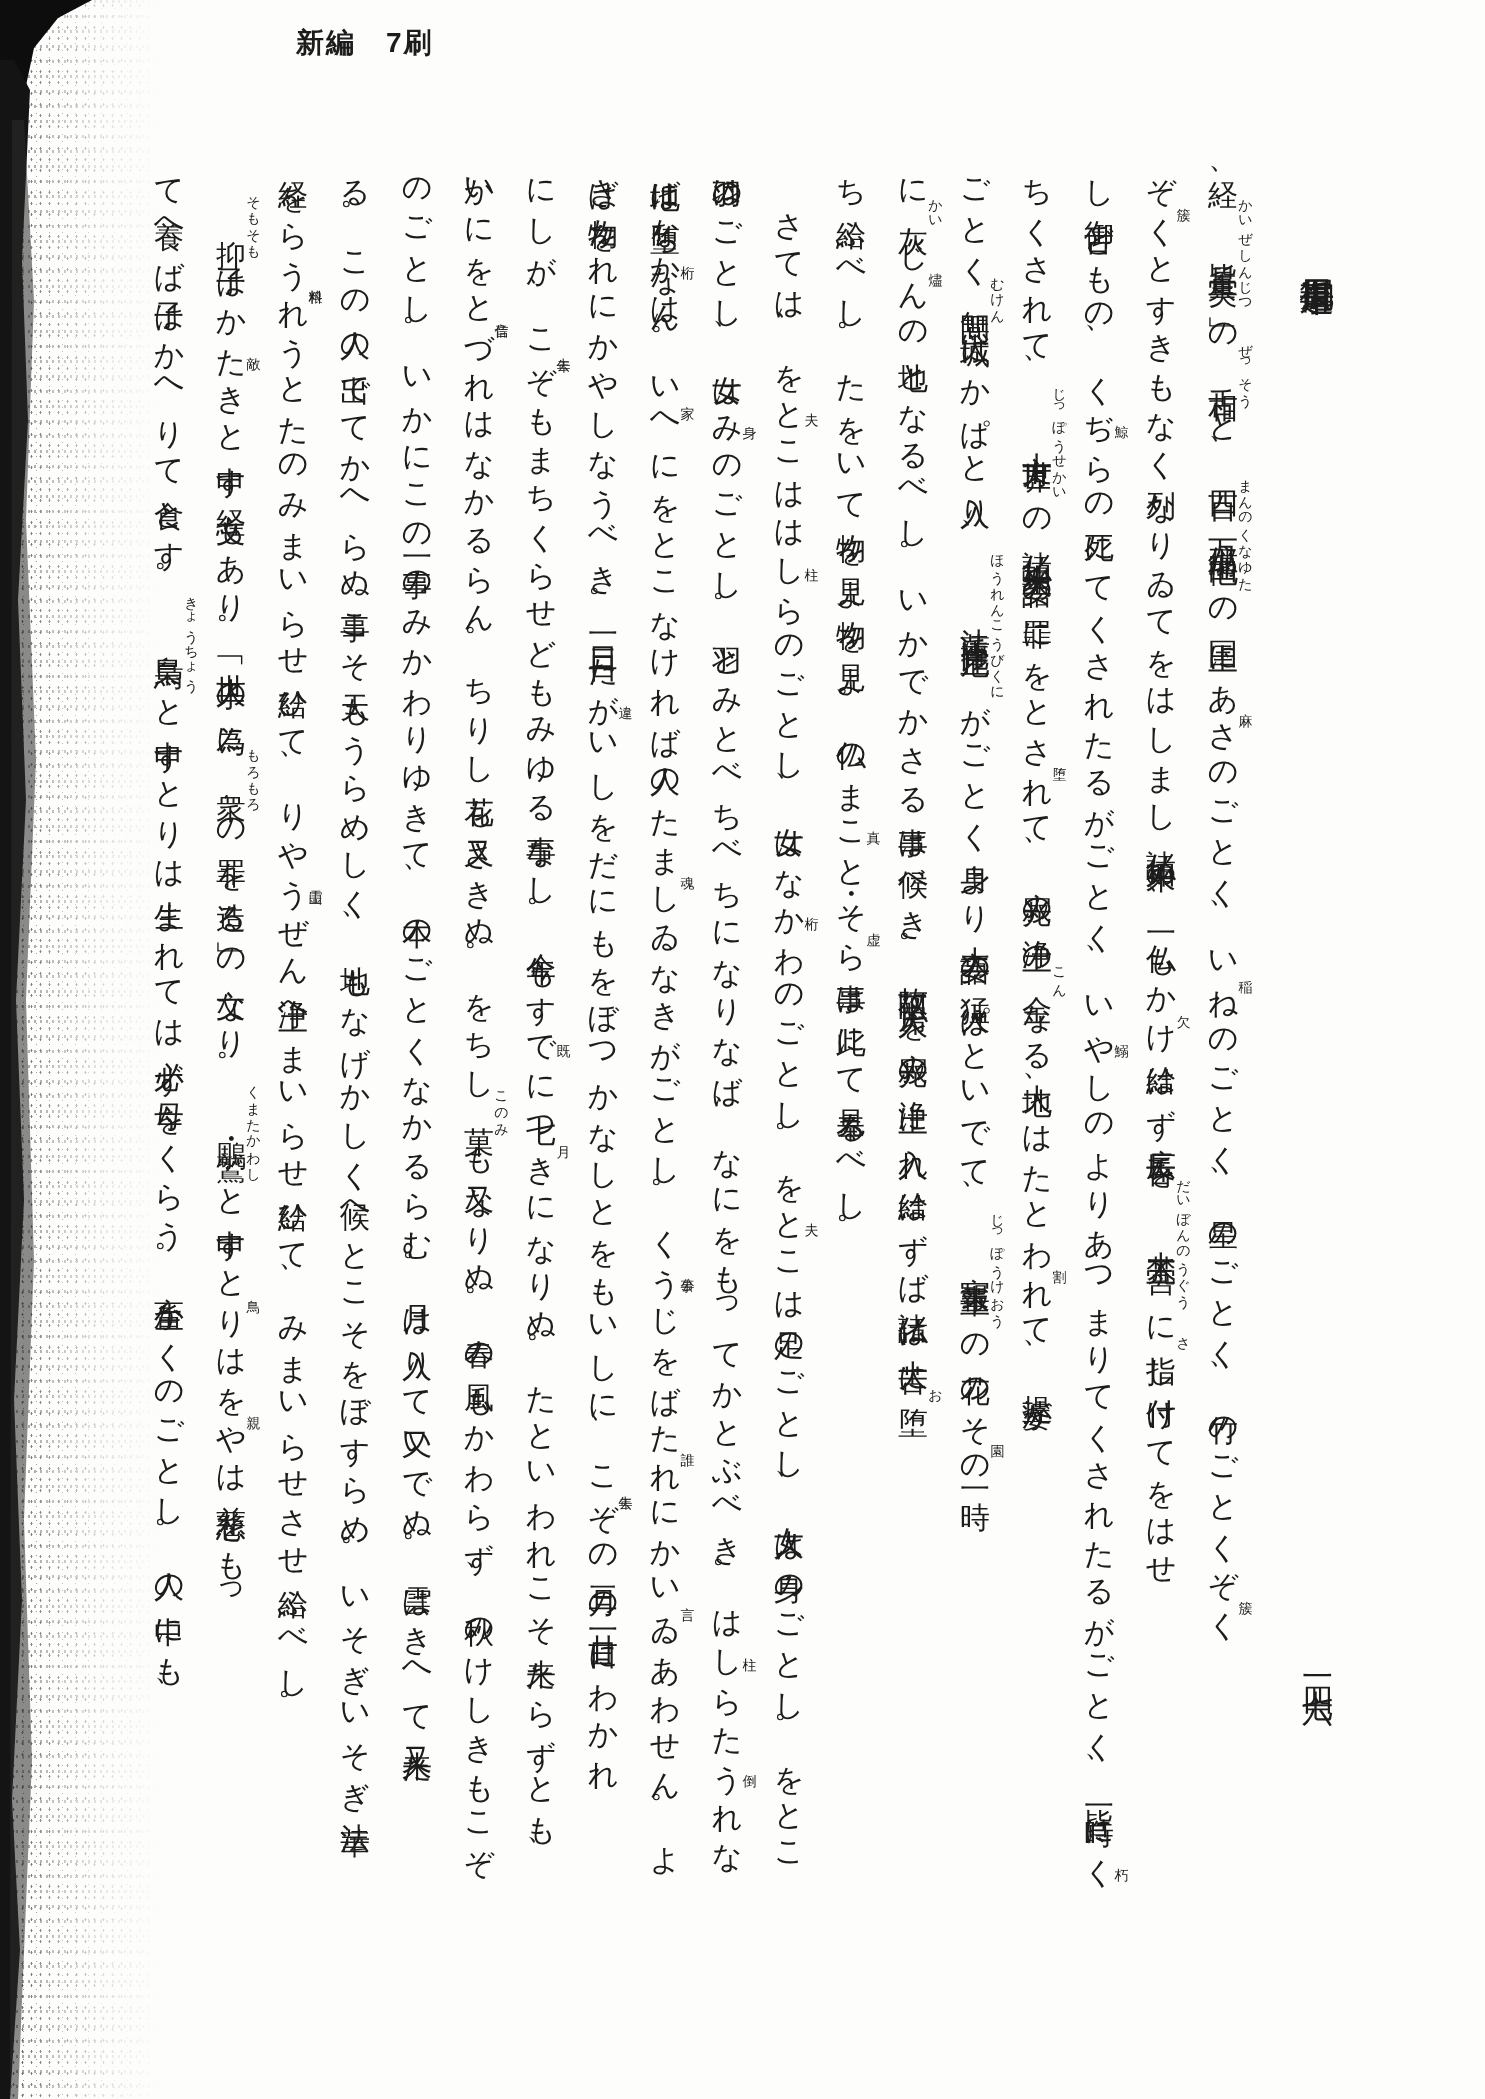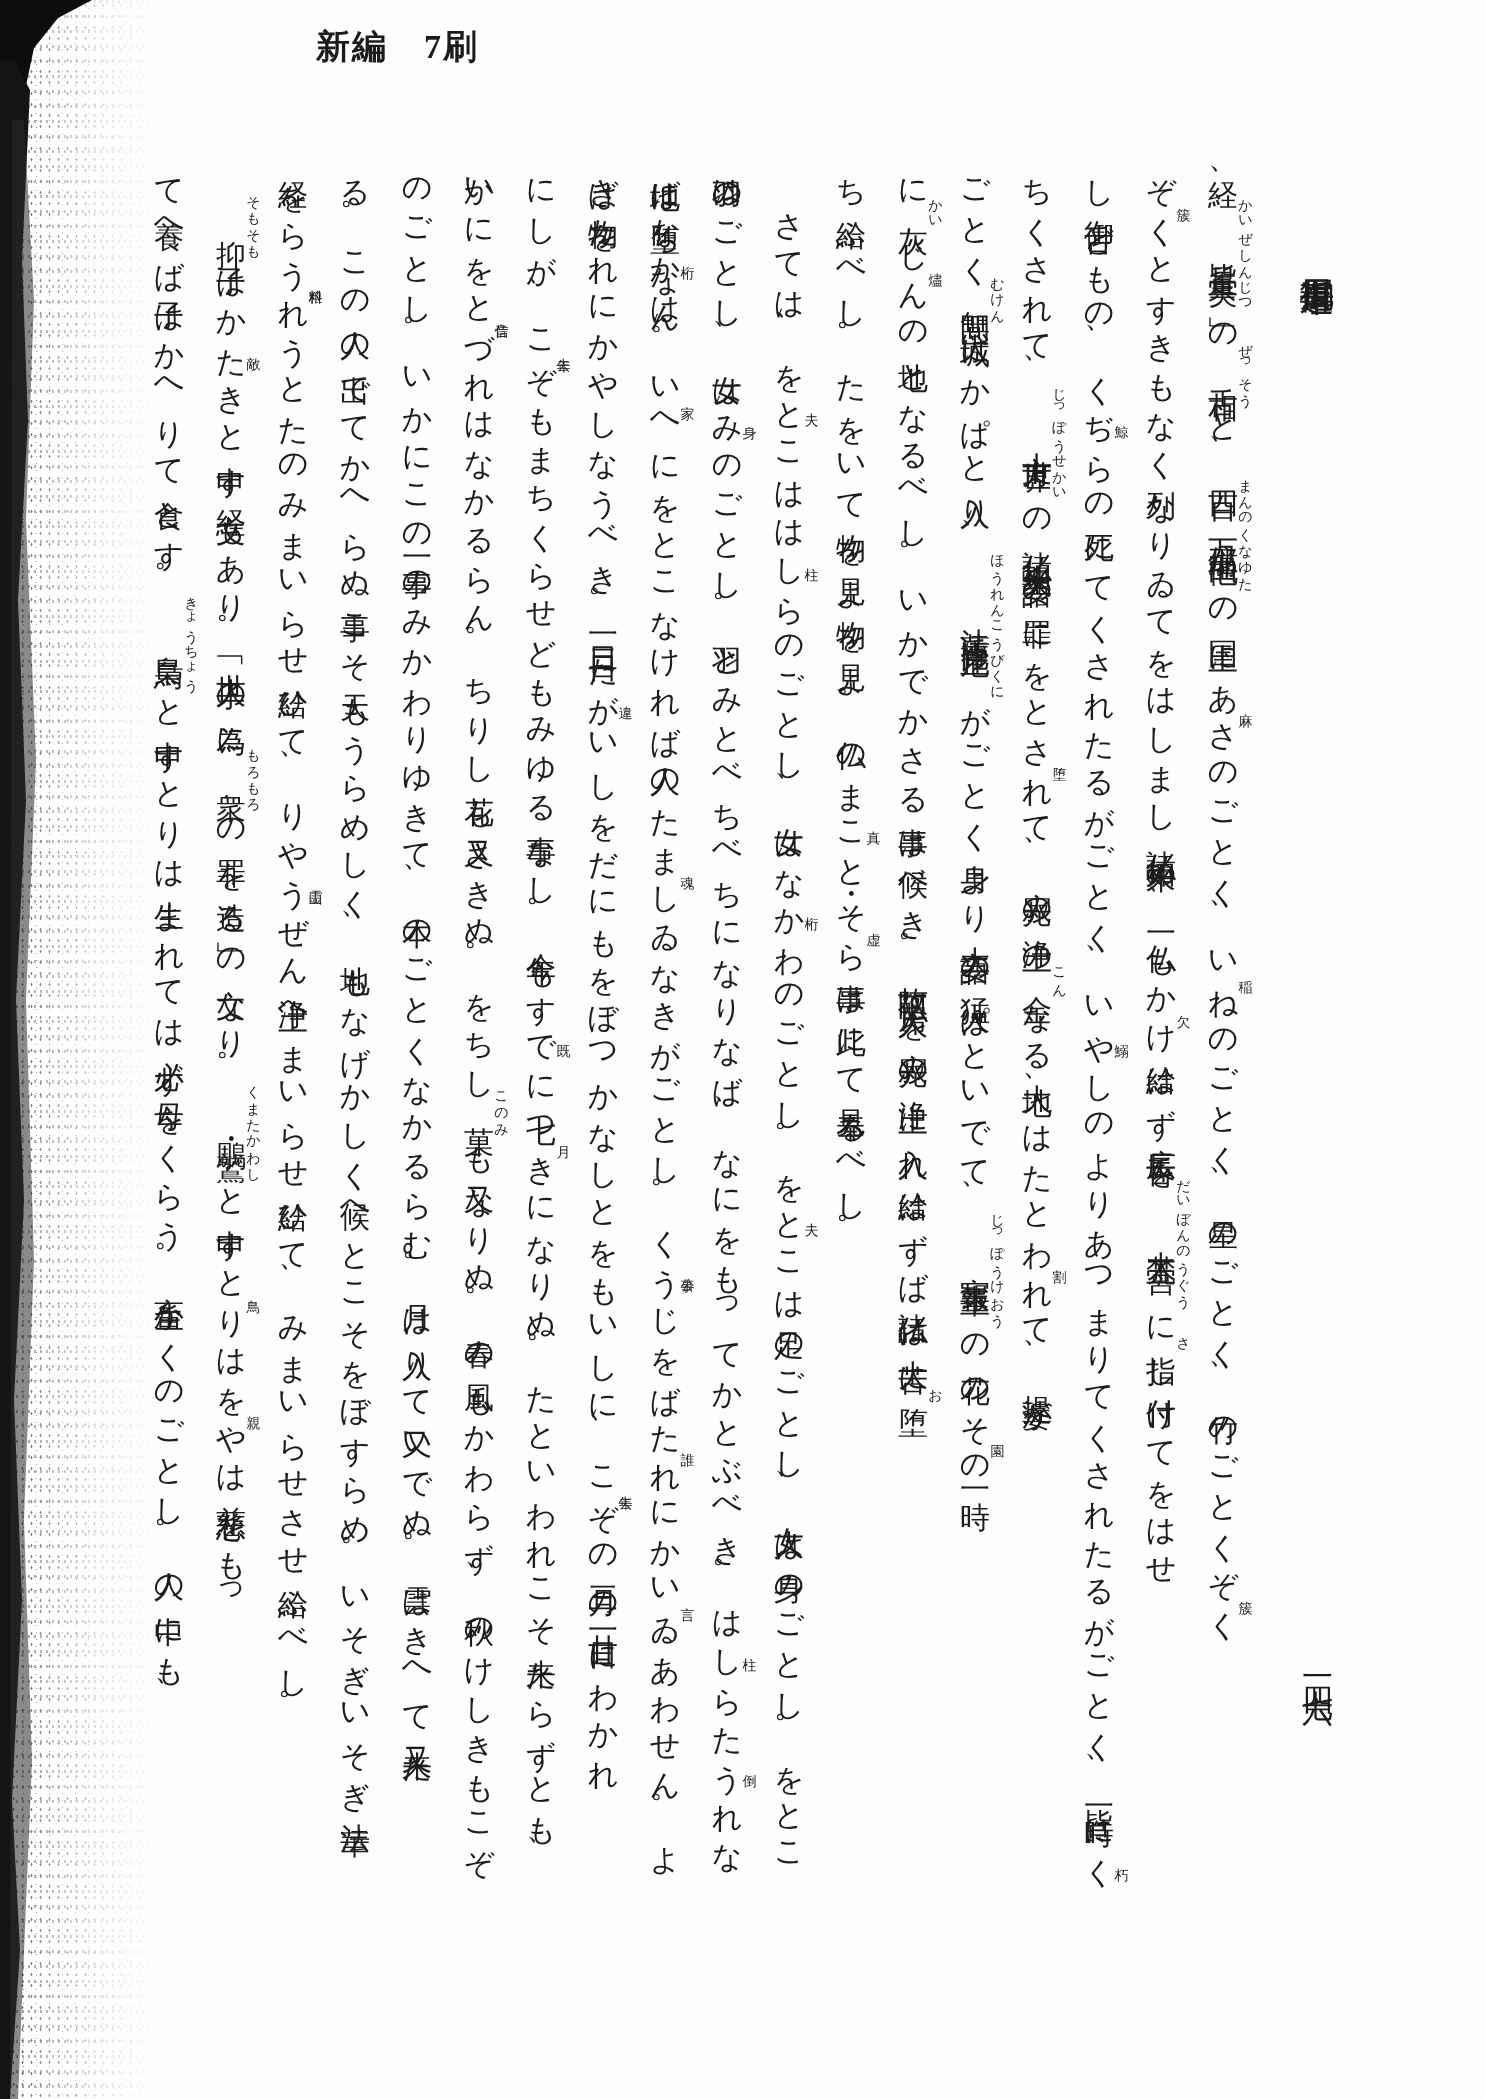--- a/index.html
+++ b/index.html
@@ -19,23 +19,23 @@
       radial-gradient(#6f6f6f 0.8px,transparent 1px),
       radial-gradient(#8a8a8a 0.7px,transparent 0.9px);
     background-size:9px 11px,13px 7px,6px 15px;
     background-position:0 0,4px 5px,2px 9px;
     -webkit-mask-image:linear-gradient(to right,rgba(0,0,0,.95),rgba(0,0,0,.5) 35%,rgba(0,0,0,.18) 65%,transparent 100%);
     mask-image:linear-gradient(to right,rgba(0,0,0,.95),rgba(0,0,0,.5) 35%,rgba(0,0,0,.18) 65%,transparent 100%);
   }
   .spine{position:absolute;left:0;top:0;}
   
   .imprint{
-    position:absolute;left:316px;top:24px;
-    font-family:Liberation Serif, serif;
-    font-weight:bold;font-size:34px;letter-spacing:2px;
+    position:absolute;left:296px;top:24px;
+    font-family:Liberation Sans, sans-serif;
+    font-weight:bold;font-size:28px;letter-spacing:2px;
   }
   
   .vtitle{
     position:absolute;left:1292px;top:252px;
     writing-mode:vertical-rl;
     font-size:35px;letter-spacing:0;
   }
   .pagenum{
     position:absolute;left:1296px;top:1660px;
     writing-mode:vertical-rl;

